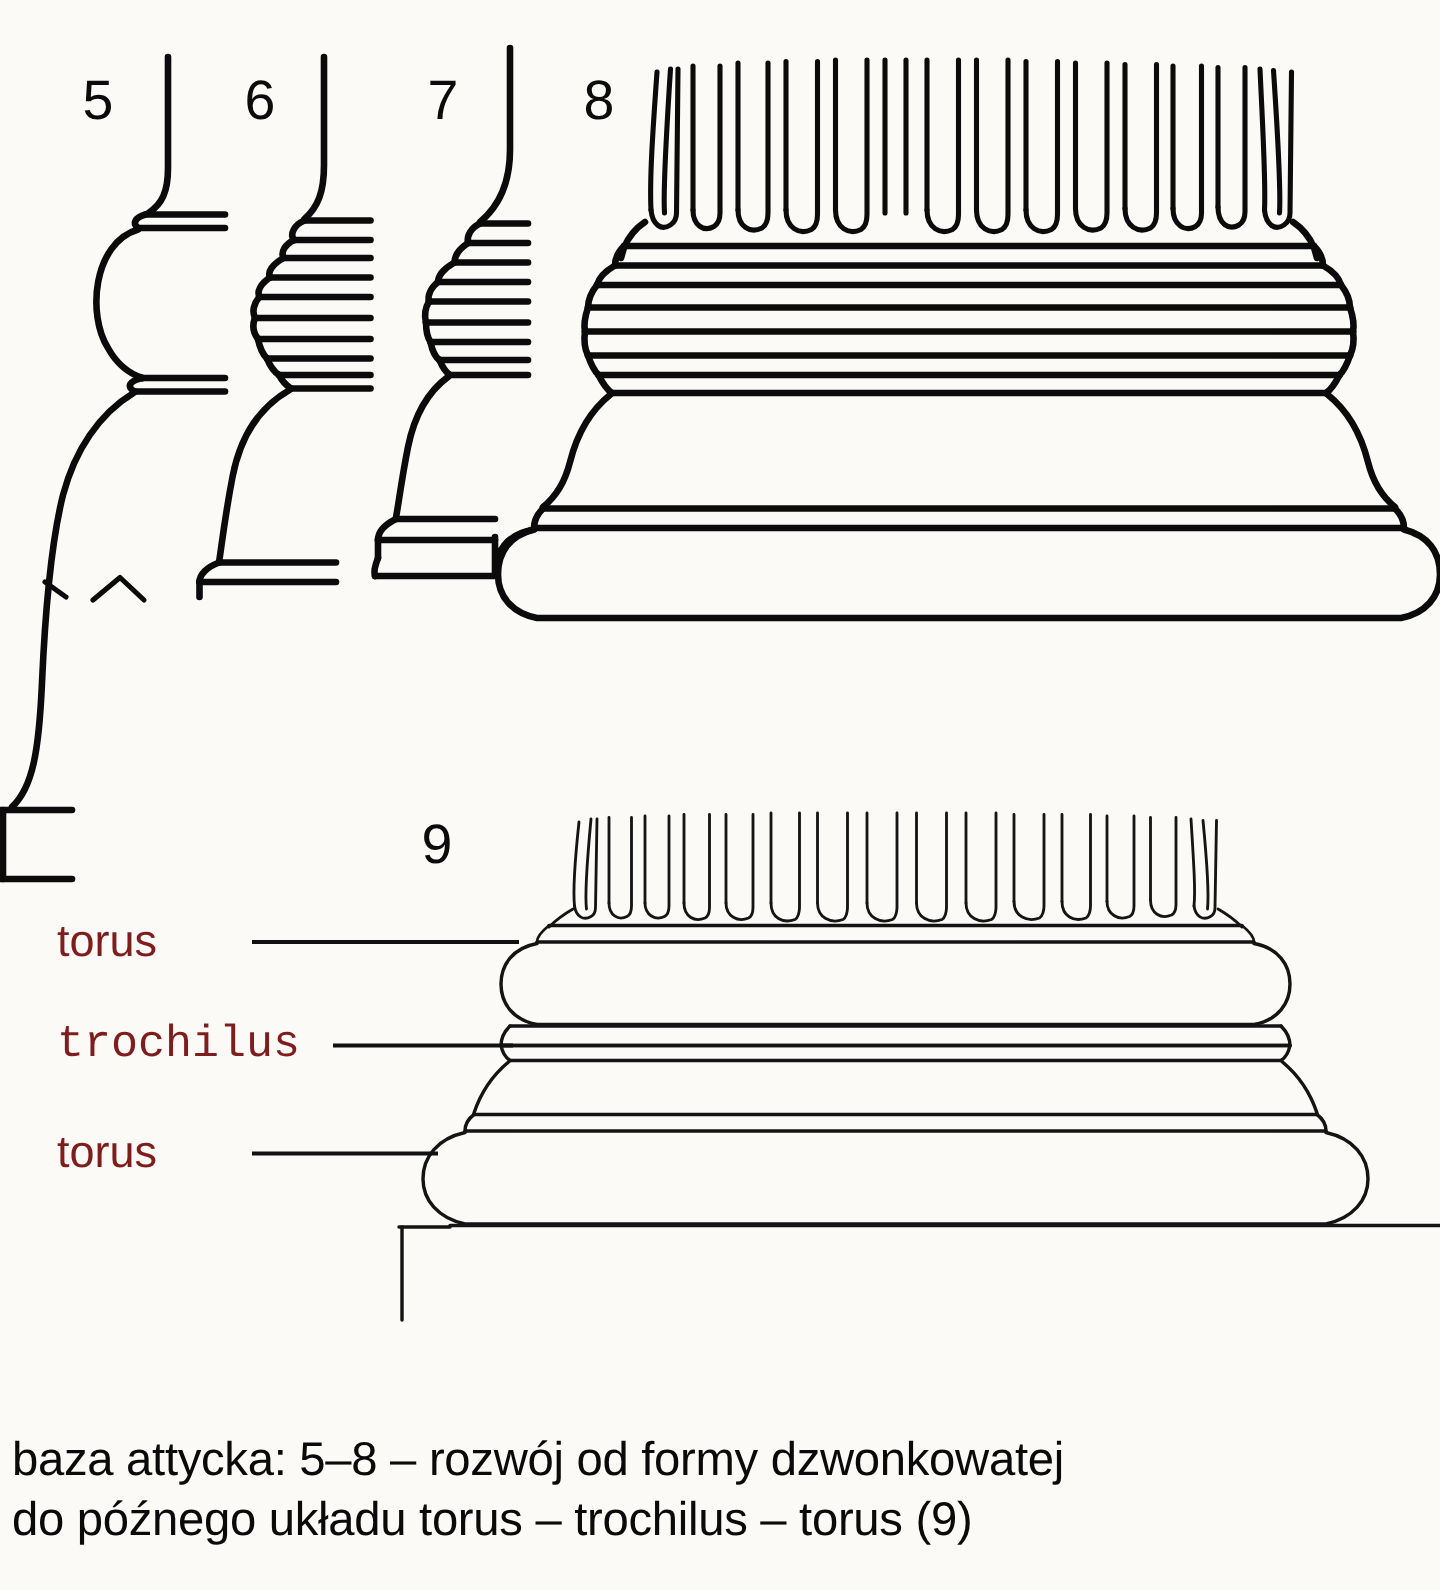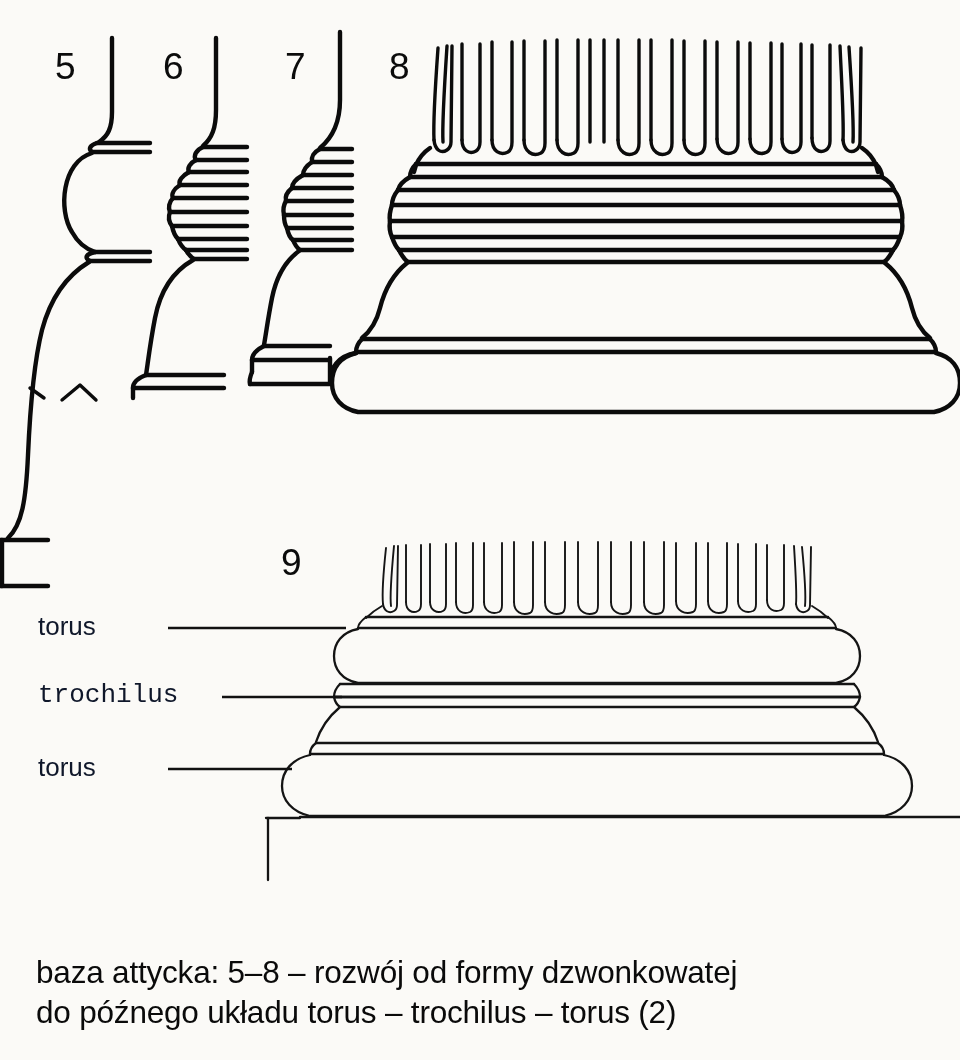--- a/index.html
+++ b/index.html
@@ -29,37 +29,37 @@
     position: absolute;
     font-family: "Liberation Sans", sans-serif;
     font-size: 37px;
     color: #0b0b0b;
     line-height: 1;
     letter-spacing: 0px;
   }
   .lbl {
     position: absolute;
     font-family: "Liberation Sans", sans-serif;
-    font-size: 26px;
-    color: #0f172a;
+    font-size: 30px;
+    color: #7f1d1d;
     line-height: 1;
     white-space: nowrap;
   }
   #caption {
     position: absolute;
     left: 8px;
     top: 952px;
     width: 950px;
     font-family: "Liberation Sans", sans-serif;
     font-size: 31.5px;
     line-height: 1.28;
     color: #0a0a0a;
     letter-spacing: -0.2px;
   }
-  #caption .line { display: block; margin-left: 28px; }
+  #caption .line { display: block; }
 </style>
 </head>
 <body>
 
 <div id="page">
 
   <svg id="plate" viewBox="0 0 960 940" xmlns="http://www.w3.org/2000/svg">
     <defs>
       <style>
         .ink  { fill:none; stroke:#0b0b0b; stroke-width:4.4; stroke-linecap:round; stroke-linejoin:round; }
@@ -316,16 +316,16 @@
   <div class="fig-num" style="left:285px; top:48px;">7</div>
   <div class="fig-num" style="left:389px; top:48px;">8</div>
   <div class="fig-num" style="left:281px; top:544px;">9</div>
 
   <div class="lbl" style="left:38px; top:613px;">torus</div>
   <div class="lbl" style="left:38px; top:682px;font-family:Liberation Mono, monospace;">trochilus</div>
   <div class="lbl" style="left:38px; top:754px;">torus</div>
 
   <div id="caption">
     <span class="line">baza attycka: 5–8 – rozwój od formy dzwonkowatej</span>
-    <span class="line">do późnego układu torus – trochilus – torus (2)</span>
+    <span class="line">do późnego układu torus – trochilus – torus (9)</span>
   </div>
 
 </div>
 
 </body></html>

